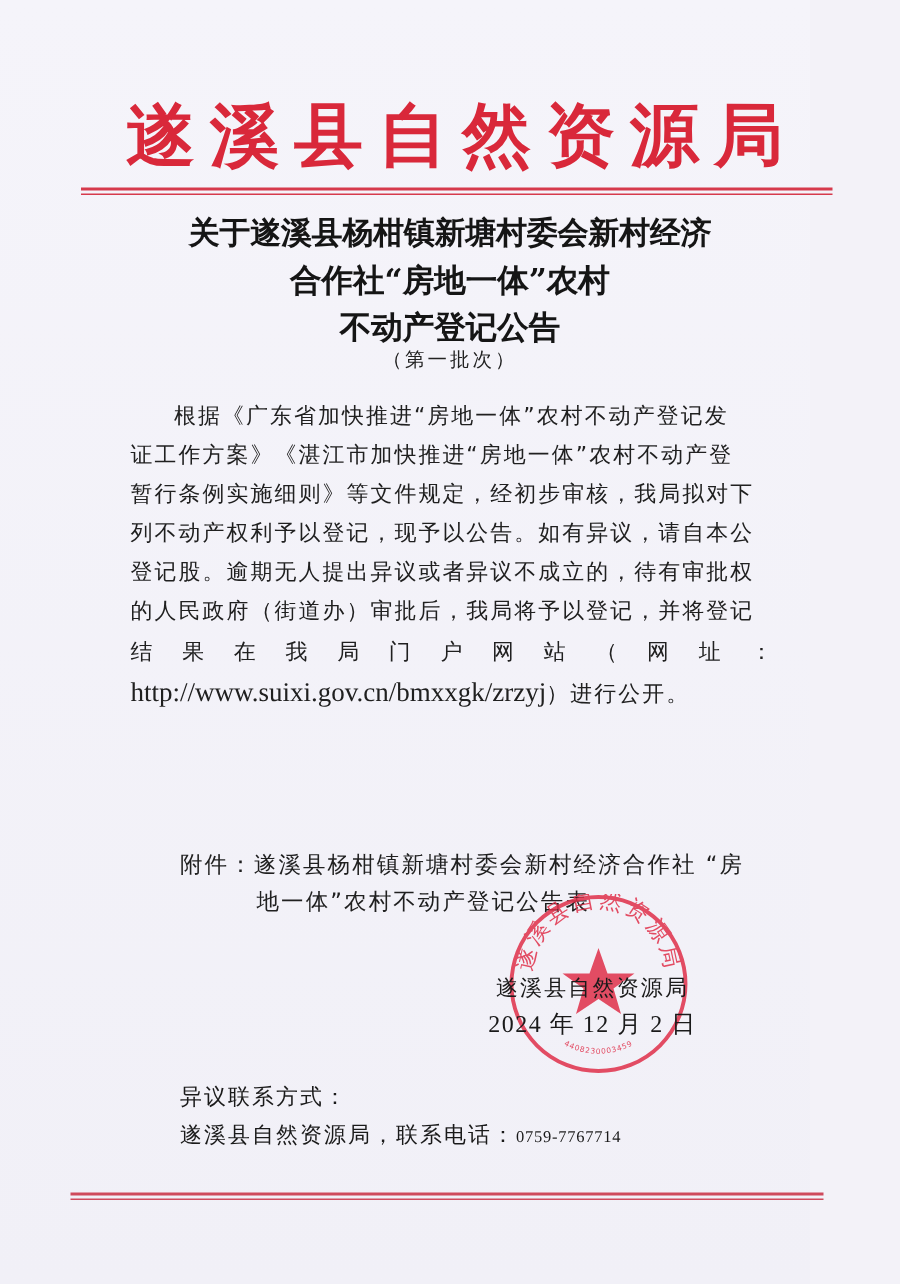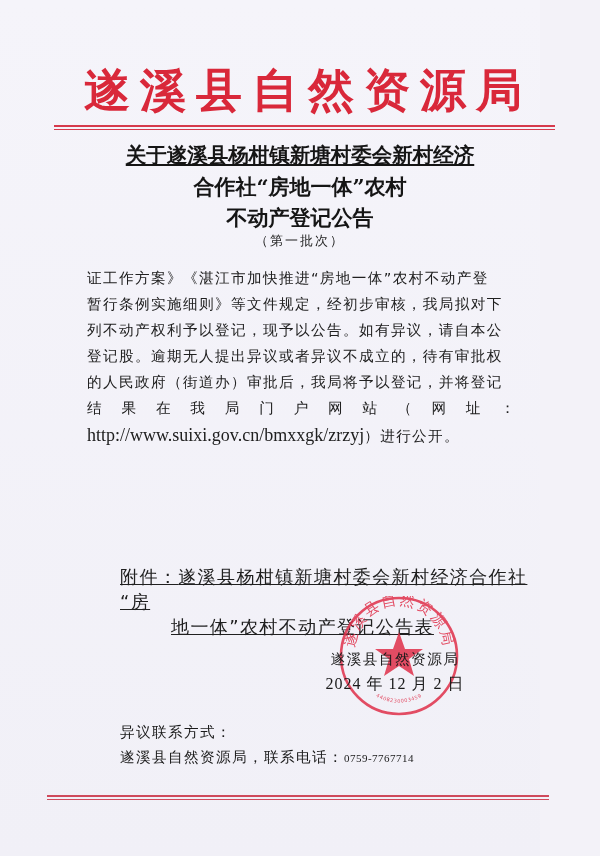--- a/index.html
+++ b/index.html
@@ -51,21 +51,21 @@
     text-align: center;
   }
   .title-line {
     font-family: "DejaVu Serif", "Liberation Serif", serif;
     font-weight: bold;
     font-size: 21px;
     line-height: 31px;
     color: #151515;
     letter-spacing: 0px;
   }
-  .title-line.l1 { font-size: 20.5px; text-decoration: underline; }
+  .title-line.l1 { font-size: 20.5px; }
   .batch {
     font-family: "DejaVu Sans", "Liberation Sans", sans-serif;
     font-size: 13px;
     line-height: 20px;
     color: #222;
     letter-spacing: 2px;
     margin-top: -2px;
   }
 
   .body-text {
@@ -82,25 +82,24 @@
   }
   .u { text-decoration: underline; text-underline-offset: 2px; }
   .url { font-family: "Liberation Serif", "DejaVu Serif", serif; letter-spacing: 0; font-size: 18px; }
   .spread { display: flex; justify-content: space-between; letter-spacing: 0; }
 
   .attachment {
     position: absolute;
     left: 120px; top: 564px;
     width: 416px;
     font-family: "DejaVu Sans", "Liberation Sans", sans-serif;
-    font-size: 18px;
+    font-size: 15px;
     line-height: 25px;
     color: #202020;
     letter-spacing: 1.4px;
-    text-decoration: underline;
   }
   .attachment .label { display: inline; }
   .attachment .line2 { padding-left: 51px; }
 
   .stamp {
     position: absolute;
     left: 339px; top: 596px;
     width: 120px; height: 120px;
     opacity: 0.85;
   }
@@ -139,20 +138,21 @@
   <div class="red-rule rule-top"></div>
 
   <div class="title-block">
     <div class="title-line l1">关于遂溪县杨柑镇新塘村委会新村经济</div>
     <div class="title-line">合作社“房地一体”农村</div>
     <div class="title-line">不动产登记公告</div>
     <div class="batch">（第一批次）</div>
   </div>
 
   <div class="body-text">
+    <div style="text-indent:29px">根据《广东省加快推进“房地一体”农村不动产登记发</div>
     <div>证工作方案》《湛江市加快推进“房地一体”农村不动产登</div>
     <div>暂行条例实施细则》等文件规定，经初步审核，我局拟对下</div>
     <div>列不动产权利予以登记，现予以公告。如有异议，请自本公</div>
     <div>登记股。逾期无人提出异议或者异议不成立的，待有审批权</div>
     <div>的人民政府（街道办）审批后，我局将予以登记，并将登记</div>
     <div class="spread">
       <span>结</span>
       <span>果</span>
       <span>在</span>
       <span>我</span>

